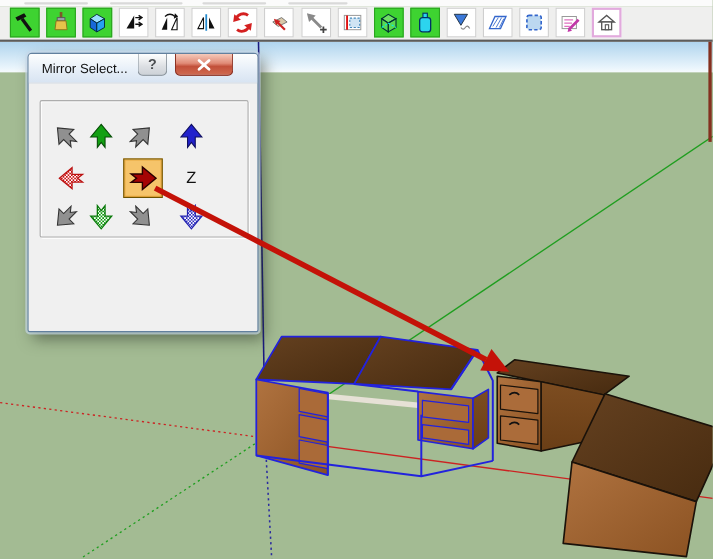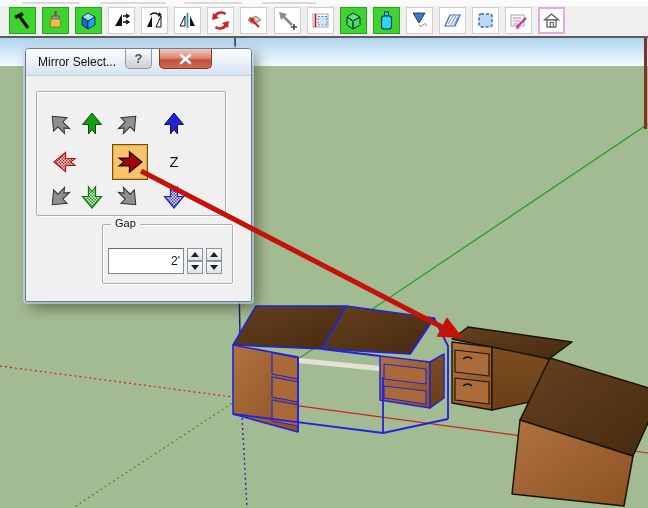--- a/index.html
+++ b/index.html
@@ -21,21 +21,21 @@
   .viewport{position:absolute;left:0;top:38px;width:648px;height:470px;z-index:1;}
   .sky{position:absolute;left:0;top:0;width:648px;height:28px;
        background:linear-gradient(#afd4ee,#eaf5fc 85%,#f7fbfd);}
   .ground{position:absolute;left:0;top:28px;width:648px;height:442px;background:#a3bb93;}
   .scene-svg{position:absolute;left:0;top:-2px;width:648px;height:472px;overflow:hidden;}
   .maroon-line{position:absolute;left:644px;top:38px;width:3px;height:91px;background:#84301f;z-index:6;}
 
   
   .dialog{position:absolute;left:25px;top:48px;width:208px;height:252px;z-index:10;
           background:#f0f0f0;border:1px solid #62809e;border-radius:4px 4px 2px 2px;
-          box-shadow:0 0 0 2px rgba(200,216,234,.65),5px 6px 14px rgba(40,50,35,.55);padding-left:17px;}
+          box-shadow:0 0 0 2px rgba(200,216,234,.65),5px 6px 14px rgba(40,50,35,.55);}
   .titlebar{position:absolute;left:0;top:0;width:100%;height:27px;box-sizing:border-box;
             background:linear-gradient(#fdfefe,#e7eff8 55%,#d8e4f2);
             border-bottom:1px solid #c3cfdd;border-radius:3px 3px 0 0;}
   .title{position:absolute;left:12px;top:6px;font-size:12px;color:#111;}
   .cap-btn{position:absolute;top:0;height:20px;box-sizing:border-box;border:1px solid #8e979f;
            border-top:none;border-radius:0 0 5px 5px;display:flex;align-items:center;justify-content:center;}
   .btn-help{left:99px;width:27px;background:linear-gradient(#ffffff,#dcdfe3 60%,#cdd2d7);
             color:#4c4f52;font-weight:bold;font-size:13px;}
   .btn-close{left:133px;width:53px;background:linear-gradient(#f6cabb,#e08a76 45%,#c2503a 60%,#cf6a50);
              border-color:#8c3224;}
@@ -361,39 +361,19 @@
           </svg>
       </div>
       <div class="acell" style="left:124px;top:92px">
         <svg width="26" height="26">
             <polygon points="3,9.5 12.5,9.5 12.5,3.5 24,13 12.5,22.5 12.5,16.5 3,16.5 7.5,13" transform="rotate(90 13 13)" fill="url(#dotB)" stroke="#2222b0" stroke-width="1.2"></polygon>
           </svg>
       </div>
     </div>
 
 
-    <div class="groupbox gap-group">
-      <span class="gb-label">Gap</span>
-      <input class="gap-input" type="text" value="2'" style="">
-      <div class="spincol c1">
-        <div class="spin">
-            <div class="tri-up"></div>
-          </div>
-        <div class="spin">
-            <div class="tri-down"></div>
-          </div>
-      </div>
-      <div class="spincol c2">
-        <div class="spin">
-            <div class="tri-up"></div>
-          </div>
-        <div class="spin">
-            <div class="tri-down"></div>
-          </div>
-      </div>
-    </div>
   </div>
 </div>
 
 <svg class="anno" viewBox="0 0 648 508">
   <line x1="141" y1="171" x2="442" y2="327" stroke="#c41208" stroke-width="5"></line>
   <polygon points="463,338 436.6,336.8 446.8,317.2" fill="#c41208"></polygon>
 </svg>
 
 </body></html>

